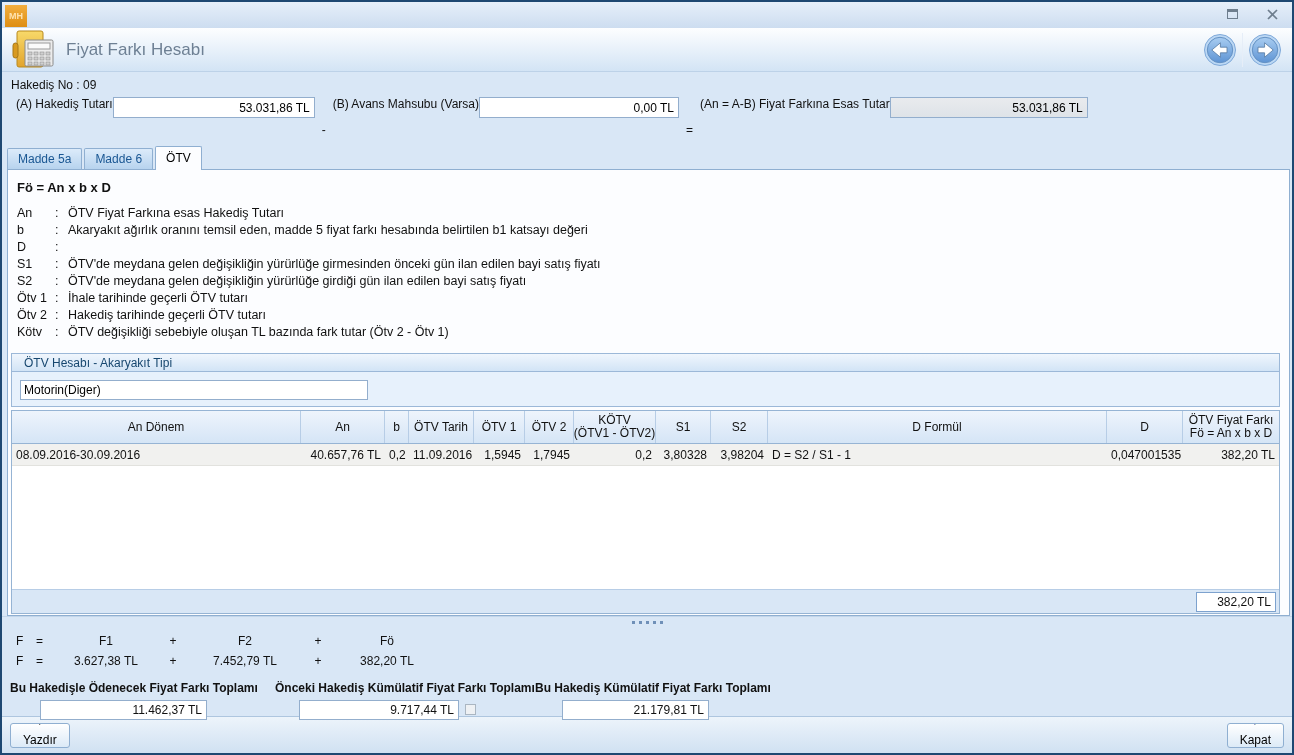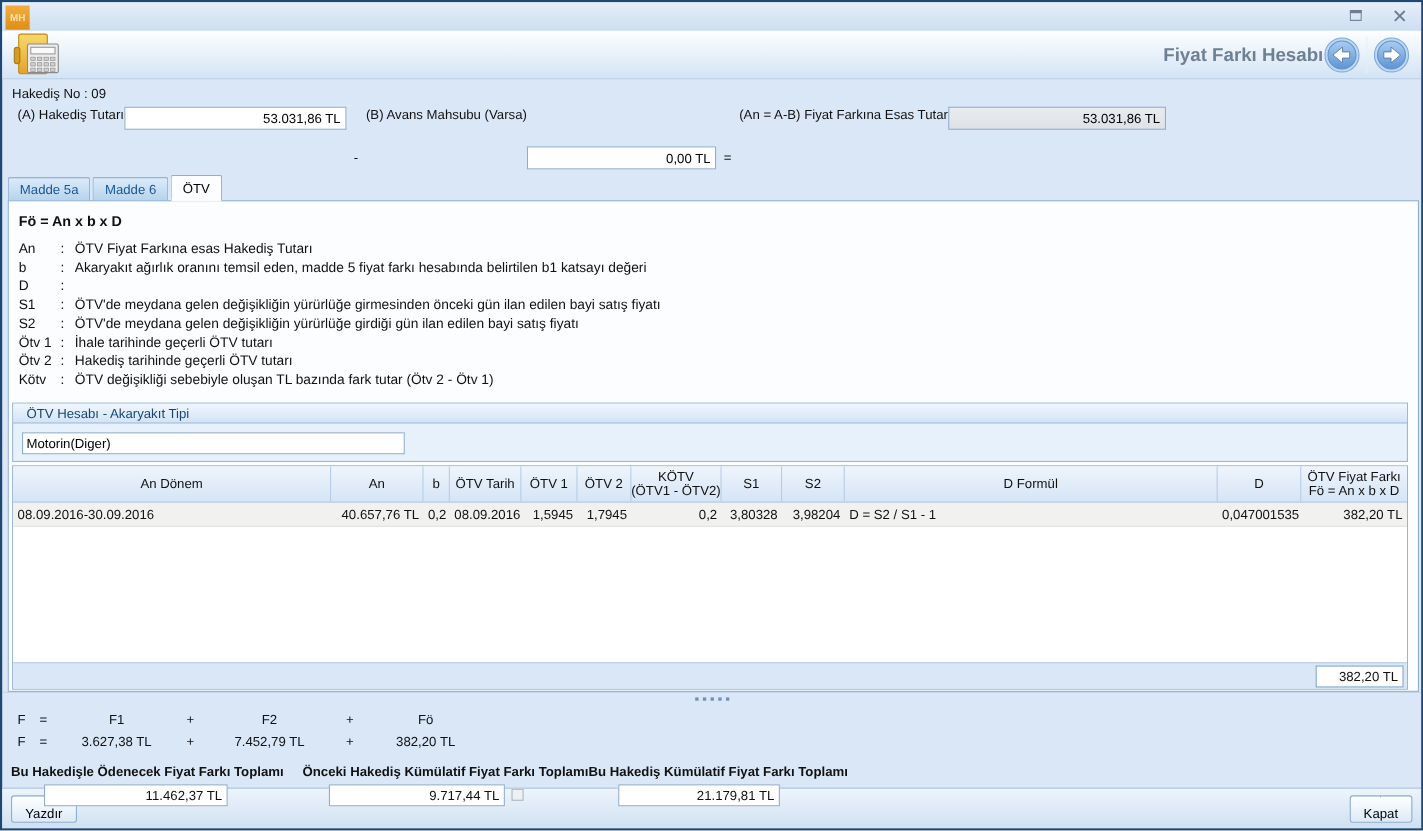--- a/index.html
+++ b/index.html
@@ -10,31 +10,31 @@
     display:flex; flex-direction:column;
     font-size:12px; color:#111; overflow:hidden;
   }
   
   .titlebar { flex:0 0 26px; background:linear-gradient(#e6effa,#cdddf0); display:flex; align-items:flex-start; padding:3px 8px 0 3px; }
   .app-icon { width:22px; height:22px; background:linear-gradient(#f2ae3f,#de8e14); color:#ffe3b0; font-size:9px; font-weight:bold; display:flex; align-items:center; justify-content:center; }
   .tb-spacer { flex:1; }
   .win-btn { width:24px; height:18px; display:flex; align-items:center; justify-content:center; margin-left:16px; cursor:pointer; }
   
   .header { flex:0 0 44px; background:linear-gradient(#fdfeff,#d3e4f5); border-bottom:1px solid #bdd2e8; display:flex; align-items:center; padding:0 10px 0 8px; }
-  .page-title { font-size:17px; font-weight:bold; color:#6e8094; margin-left:10px; flex:1;text-align:right; }
+  .page-title { font-size:17px; font-weight:normal; color:#6e8094; margin-left:10px; flex:1; }
   .nav-sep { width:1px; height:34px; background:#e6eef8; margin:0 5px; }
   .nav-btn { width:34px; height:34px; cursor:pointer; }
   
   .hakedis { flex:0 0 23px; padding:6px 0 0 9px; }
   
   .fields-row { flex:0 0 44px; display:flex; align-items:flex-start; padding-left:14px; margin-top:2px; }
   .fgroup { display:flex; flex-direction:row; }
   .fgroup .flabel { margin-bottom:3px; }
   .amount { height:21px; border:1px solid #93aecd; text-align:right; padding:0 4px; font:12px "Liberation Sans", sans-serif; background:#fff; }
-  .w-a { width:202px; } .w-b { width:172px;margin-top:36px; } .w-an { width:198px; }
+  .w-a { width:202px; } .w-b { width:200px; } .w-an { width:198px; }
   .readonly { background:linear-gradient(#e9ebee,#dee3e8); }
   .fsep { align-self:flex-end; margin:0 7px 4px 7px; }
   
   .tabs { flex:0 0 23px; display:flex; align-items:flex-end; padding-left:5px; margin-top:5px; position:relative; z-index:2; }
   .tab { height:21px; padding:0 10px; display:flex; align-items:center; background:linear-gradient(#dcebfa,#b7d3ee); border:1px solid #8fafd1; border-bottom:none; border-radius:2px 2px 0 0; color:#1a5793; margin-right:2px; cursor:pointer; }
   .tab.active { height:23px; background:#fcfdff; color:#000; position:relative; }
   .tab.active::after { content:""; position:absolute; left:0; right:0; bottom:-1px; height:2px; background:#fcfdff; }
   
   .panel { flex:0 0 447px; margin:0 2px 0 5px; background:#fcfdff; border:1px solid #8fafd1; position:relative; z-index:1; display:flex; flex-direction:column; }
   .formula { padding:10px 0 0 9px; font-size:12.5px; }
@@ -275,21 +275,21 @@
           </div>
         <div class="gh-cell c11">
             <span>ÖTV Fiyat Farkı</span>
             <span>Fö = An x b x D</span>
           </div>
       </div>
       <div class="grid-row">
         <div class="gr-cell c0 al">08.09.2016-30.09.2016</div>
         <div class="gr-cell c1 ar">40.657,76 TL</div>
         <div class="gr-cell c2 ar">0,2</div>
-        <div class="gr-cell c3 ac">08.09.2016</div>
+        <div class="gr-cell c3 ac">11.09.2016</div>
         <div class="gr-cell c4 ar">1,5945</div>
         <div class="gr-cell c5 ar">1,7945</div>
         <div class="gr-cell c6 ar">0,2</div>
         <div class="gr-cell c7 ar">3,80328</div>
         <div class="gr-cell c8 ar">3,98204</div>
         <div class="gr-cell c9 al">D = S2 / S1 - 1</div>
         <div class="gr-cell c10 ar">0,047001535</div>
         <div class="gr-cell c11 ar">382,20 TL</div>
       </div>
       <div class="grid-empty"></div>

